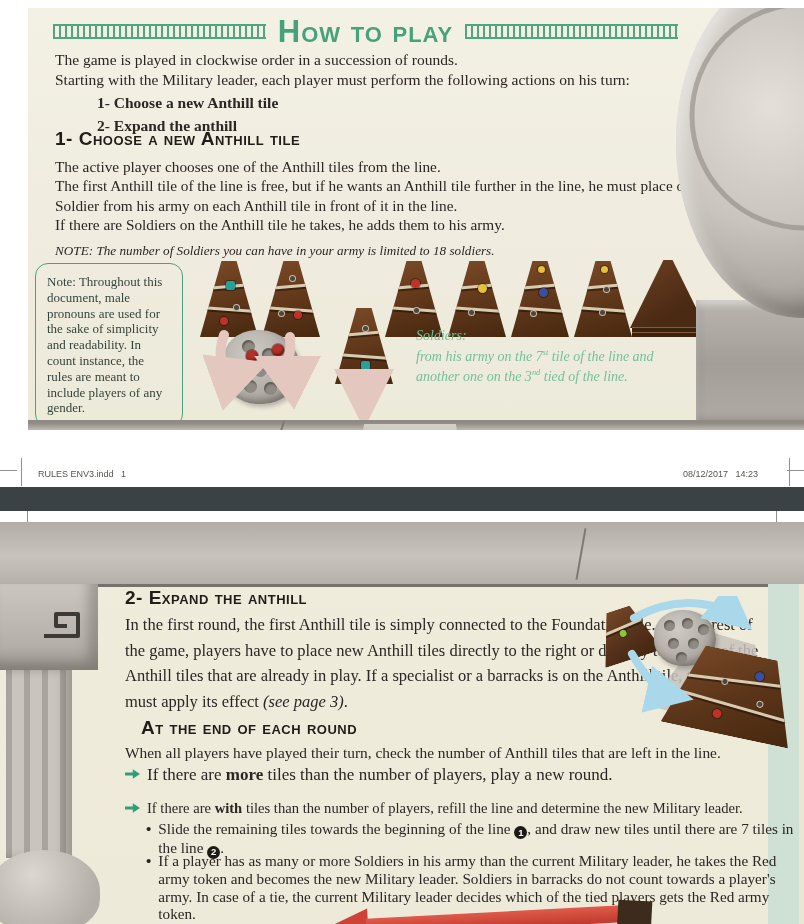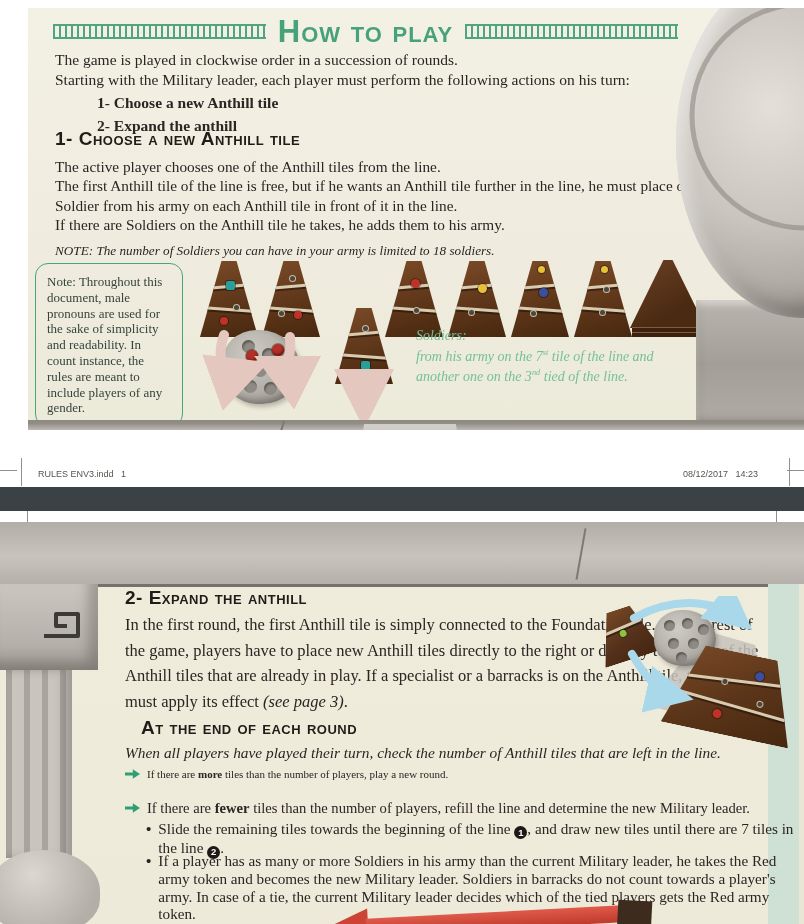--- a/index.html
+++ b/index.html
@@ -97,22 +97,22 @@
   .pillar-column{position:absolute;left:6px;top:148px;width:66px;height:188px;
     background:repeating-linear-gradient(90deg,#a9a59e 0 6px,#c9c5be 6px 18px);
     box-shadow:inset -8px 0 10px rgba(80,75,70,.35);}
   .pillar-base{position:absolute;left:-12px;top:328px;width:112px;height:82px;border-radius:50% 50% 40% 40%;
     background:radial-gradient(circle at 40% 30%,#dcd8d1,#b3afa8 75%);}
   .teal-strip{position:absolute;left:768px;top:62px;width:31px;bottom:0;height:340px;background:#cfe0d5;}
   .beige-edge{position:absolute;left:799px;top:62px;width:5px;height:340px;background:#eae6d6;}
   .p2-h2{position:absolute;left:125px;top:66px;}
   .p2-para{position:absolute;left:125px;top:90px;width:652px;font-size:16.5px;line-height:25.5px;}
   .p2-h3{position:absolute;left:125px;top:196px;margin-left:16px;}
-  .p2-intro{position:absolute;left:125px;top:221px;width:672px;font-size:15.4px;line-height:19px;font-style:italic;}
-  .arrow-row{position:absolute;left:125px;display:flex;align-items:flex-start;width:678px;font-size:11px;line-height:19px;}
+  .p2-intro{position:absolute;left:125px;top:221px;width:672px;font-size:15.4px;line-height:19px;}
+  .arrow-row{position:absolute;left:125px;display:flex;align-items:flex-start;width:678px;font-size:17px;line-height:19px;}
   .garrow{width:15px;height:12px;margin:3px 7px 0 0;flex:none;background:#2f9e74;
     clip-path:polygon(0 38%,52% 38%,52% 10%,100% 50%,52% 90%,52% 62%,0 62%);}
   .row2{font-size:14.6px;}
   .bullet-row{position:absolute;left:146px;display:flex;align-items:flex-start;width:650px;font-size:15.2px;line-height:17.8px;}
   .bdot{margin:0 7px 0 0;flex:none;font-weight:bold;}
   .numchip{display:inline-flex;width:13px;height:13px;border-radius:50%;background:#1d1a16;color:#fff;
     font-family:"Liberation Sans",sans-serif;font-size:9.5px;font-weight:bold;align-items:center;justify-content:center;
     vertical-align:-2px;}
   
   .illus2{position:absolute;left:598px;top:74px;width:202px;height:152px;}
@@ -334,21 +334,21 @@
 
     <h2 class="sec-head p2-h3">At the end of each round</h2>
     <p class="p2-intro">When all players have played their turn, check the number of Anthill tiles that are left in the line.</p>
 
     <div class="arrow-row" style="top:243px">
       <span class="garrow"></span>
       <p><span>If there are </span><b>more</b><span> tiles than the number of players, play a new round.</span></p>
     </div>
     <div class="arrow-row row2" style="top:277px">
       <span class="garrow"></span>
-      <p><span>If there are </span><b>fewer</b><span> tiles than the number of players, refill the line and determine the new Military leader.</span></p>
+      <p><span>If there are </span><b>with</b><span> tiles than the number of players, refill the line and determine the new Military leader.</span></p>
     </div>
 
     <div class="bullet-row" style="top:298px">
       <span class="bdot">•</span>
       <p><span>Slide the remaining tiles towards the beginning of the line </span><span class="numchip">1</span><span>, and draw new tiles until there are 7 tiles in the line </span><span class="numchip">2</span><span>.</span></p>
     </div>
     <div class="bullet-row" style="top:330px">
       <span class="bdot">•</span>
       <p>If a player has as many or more Soldiers in his army than the current Military leader, he takes the Red army token and becomes the new Military leader. Soldiers in barracks do not count towards a player's army. In case of a tie, the current Military leader decides which of the tied players gets the Red army token.</p>
     </div>

